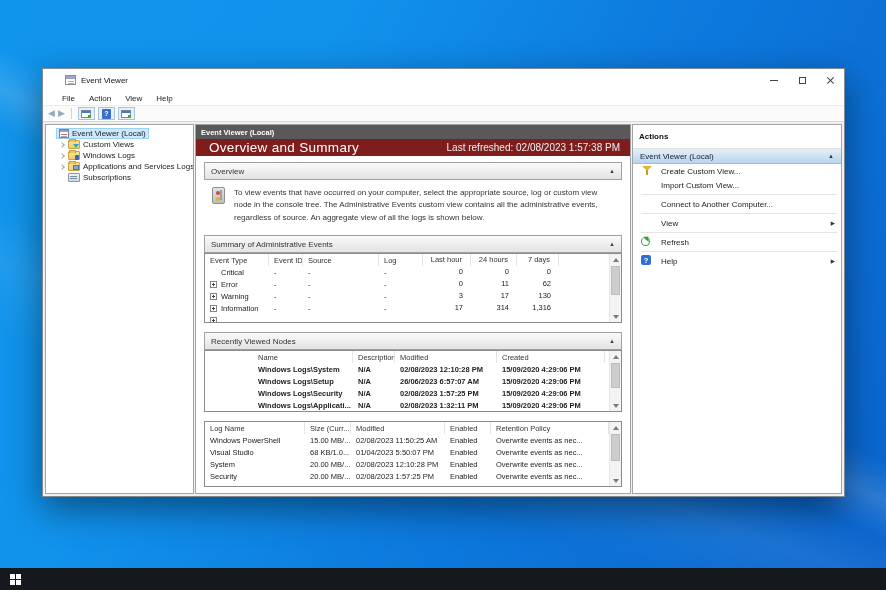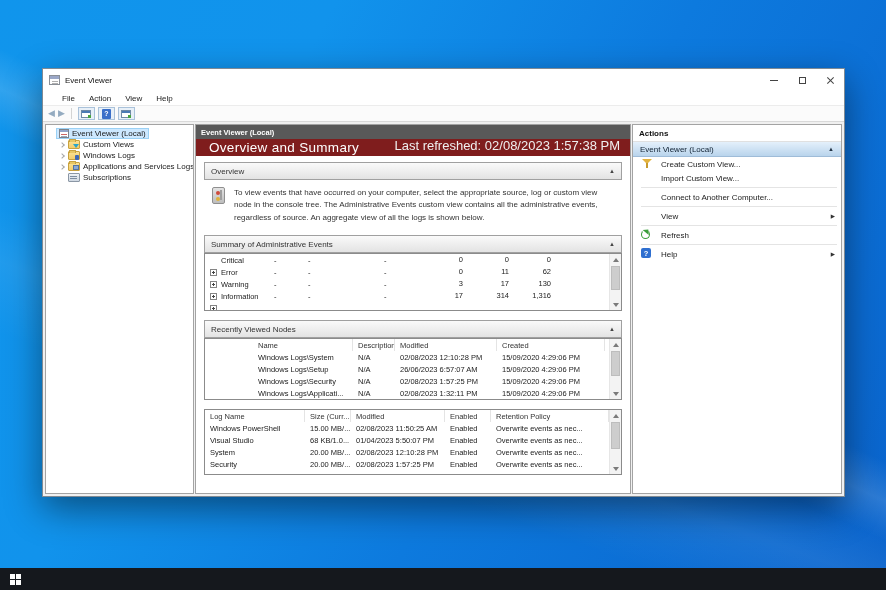--- a/index.html
+++ b/index.html
@@ -20,21 +20,21 @@
     background:#15181d; display:flex; align-items:center; z-index:5; }
   .start-button { width:30px; height:22px; display:flex; align-items:center; justify-content:center; cursor:pointer; }
   .win-logo { width:11px; height:11px; display:grid; grid-template-columns:5px 5px; grid-template-rows:5px 5px; gap:1px; }
   .win-logo i { background:#fdfdfd; }
 
   
   .window { position:absolute; left:42px; top:68px; width:803px; height:429px;
     background:#f0f0f0; border:1px solid #7f8a94; box-shadow:0 12px 34px rgba(0,0,0,.45);
     display:flex; flex-direction:column; z-index:2; }
 
-  .titlebar { height:22px; background:#fff; display:flex; align-items:center; padding-left:6px; flex:0 0 auto; }
+  .titlebar { height:22px; background:#fff; display:flex; align-items:center; padding-left:22px; flex:0 0 auto; }
   .app-icon { width:11px; height:10px; border:1px solid #8a8f96; background:#fff; position:relative; margin-right:5px; }
   .app-icon::before { content:""; position:absolute; left:0; right:0; top:0; height:3px; background:#9aa7c7; }
   .app-icon::after { content:""; position:absolute; left:2px; top:5px; width:6px; height:1px; background:#b0b0b0; box-shadow:0 2px 0 #b0b0b0; }
   .title-text { font-size:8px; color:#111; }
   .win-controls { margin-left:auto; display:flex; height:100%; }
   .wc { width:28px; height:100%; display:flex; align-items:center; justify-content:center; cursor:pointer; }
   .min-glyph { width:8px; height:1px; background:#444; }
   .max-glyph { width:7px; height:7px; border:1px solid #444; }
   .close-glyph { position:relative; width:8px; height:8px; }
   .close-glyph::before,.close-glyph::after { content:""; position:absolute; left:0; top:3.5px; width:9px; height:1px; background:#444; }
@@ -80,21 +80,21 @@
   .ic-folder-subs::after { content:""; position:absolute; left:1px; top:2px; width:7px; height:1px; background:#7d8da0; box-shadow:0 2px 0 #7d8da0; }
   .tree-item.selected .sel-wrap { background:#cde8ff; outline:1px solid #9bd1f5; }
   .sel-wrap { display:flex; align-items:center; padding:0 2px; }
 
   
   .center-pane { flex:1; display:flex; flex-direction:column; min-width:0; }
   .center-titlebar { height:14px; background:#595959; color:#fff; font-size:7.5px; font-weight:bold;
     display:flex; align-items:center; padding-left:5px; flex:0 0 auto; }
   .banner { height:17px; background:#7f1d1d; color:#fff; display:flex; align-items:center; padding:0 10px 0 13px; flex:0 0 auto; }
   .banner-title { font-size:13.5px; font-weight:300; letter-spacing:.3px; }
-  .banner-refresh { margin-left:auto; font-size:13px; color:#efefef; align-self:flex-end; padding-bottom:3px; }
+  .banner-refresh { margin-left:auto; font-size:10px; color:#efefef; align-self:flex-end; padding-bottom:3px; }
   .center-body { flex:1; background:#fff; padding:6px 8px; overflow:hidden; }
 
   .sec-header { height:14px; border:1px solid #a0a0a0; background:linear-gradient(#fafafa,#e3e3e3);
     display:flex; align-items:center; padding:8px 6px; font-size:8px; color:#333; cursor:pointer; }
   .collapse-arrow { margin-left:auto; font-size:6px; color:#444; line-height:1; }
   .section { margin-bottom:9px; }
 
   .overview-body { display:flex; padding:7px 4px 2px 8px; gap:9px; }
   .overview-icon { width:13px; height:17px; flex:0 0 auto; border:1px solid #8f8f8f; border-radius:2px;
     background:linear-gradient(#e3e3e3,#bdbdbd); position:relative; }
@@ -119,36 +119,36 @@
       linear-gradient(#444,#444) center/1px 3px no-repeat, #fff;
     margin-right:4px; vertical-align:-1px; visibility:hidden; }
   .expbox.show { visibility:visible; }
 
   
   .t-sum .c0{width:64px;} .t-sum .c1{width:34px;} .t-sum .c2{width:76px;} .t-sum .c3{width:44px;}
   .t-sum .c4{width:48px;} .t-sum .c5{width:46px;} .t-sum .c6{width:42px;}
   .t-sum .lbody{height:56px;}
   
   .t-rec .c0{width:100px;margin-left:48px;} .t-rec .c1{width:42px;} .t-rec .c2{width:102px;} .t-rec .c3{width:108px;}
-  .t-rec .lbody{height:48px;}
+  .t-rec .lbody{height:48px;font-weight:bold;}
   
   .t-log .c0{width:100px;} .t-log .c1{width:46px;} .t-log .c2{width:94px;} .t-log .c3{width:46px;} .t-log .c4{width:118px;}
   .t-log .lbody{height:52px;}
 
   
   .vscroll { width:12px; flex:0 0 auto; background:#f3f3f3; border-left:1px solid #e6e6e6; position:relative; }
   .sb-up,.sb-down { position:absolute; left:0; width:11px; height:11px; display:flex; align-items:center; justify-content:center; cursor:pointer; }
   .sb-up{top:0;} .sb-down{bottom:0;}
   .sb-up::before { content:""; width:0; height:0; border-left:3px solid transparent; border-right:3px solid transparent; border-bottom:4px solid #7a7a7a; }
   .sb-down::before { content:""; width:0; height:0; border-left:3px solid transparent; border-right:3px solid transparent; border-top:4px solid #7a7a7a; }
   .sb-thumb { position:absolute; left:1px; top:12px; width:9px; height:42%; background:#cdcdcd; border:1px solid #bdbdbd; cursor:grab; }
 
   
   .actions-pane { width:210px; flex:0 0 auto; display:flex; flex-direction:column; }
-  .actions-header { height:17px; font-size:8px; font-weight:bold; color:#111; display:flex; align-items:center; padding-left:6px; border-bottom:1px solid #e0e0e0; flex:0 0 auto; }
+  .actions-header { height:24px; font-size:8px; font-weight:bold; color:#111; display:flex; align-items:center; padding-left:6px; border-bottom:1px solid #e0e0e0; flex:0 0 auto; }
   .actions-group-header { height:15px; background:linear-gradient(#e4f0fb,#b9d4ec); border-bottom:1px solid #9fbcd8;
     display:flex; align-items:center; padding:0 7px; font-size:8px; color:#123; cursor:pointer; flex:0 0 auto; }
   .actions-group-header .collapse-arrow { color:#234; }
   .action-item { height:14px; display:flex; align-items:center; font-size:8px; color:#222; position:relative; padding-left:28px; padding-right:6px; cursor:pointer; }
   .action-item.separator { height:1px; background:#e4e4e4; margin:2px 4px 2px 8px; padding:0; }
   .a-icon { position:absolute; left:8px; width:12px; height:10px; }
   .action-arrow { margin-left:auto; font-size:5.5px; color:#333; }
   .ic-open-log { width:12px; height:8px; top:2px; border:1px solid #c9a23f; background:linear-gradient(#fbe294,#f0c860); border-radius:1px; transform:skewX(-8deg); }
   .ic-open-log::before { content:""; position:absolute; top:-2px; left:0; width:5px; height:2px; background:#e8c763; border:1px solid #c9a23f; border-bottom:none; }
   .ic-funnel { top:2px; }
@@ -274,20 +274,30 @@
             </div>
           </div>
 
           <div class="section">
             <div class="sec-header">
               <span>Summary of Administrative Events</span>
               <span class="collapse-arrow">▲</span>
             </div>
             <div class="listbox t-sum">
               <div class="list-inner">
+                <div class="lrow lhead">
+                  <div class="cell c0">Event Type</div>
+                  <div class="cell c1">Event ID</div>
+                  <div class="cell c2">Source</div>
+                  <div class="cell c3">Log</div>
+                  <div class="cell c4 num">Last hour</div>
+                  <div class="cell c5 num">24 hours</div>
+                  <div class="cell c6 num">7 days</div>
+                  <div class="cell fill"></div>
+                </div>
                 <div class="lbody">
 
                     <div class="lrow">
                       <div class="cell c0"><span class="expbox"></span><span>Critical</span></div>
                       <div class="cell c1">-</div>
                       <div class="cell c2">-</div>
                       <div class="cell c3">-</div>
                       <div class="cell c4 num">0</div>
                       <div class="cell c5 num">0</div>
                       <div class="cell c6 num">0</div>

